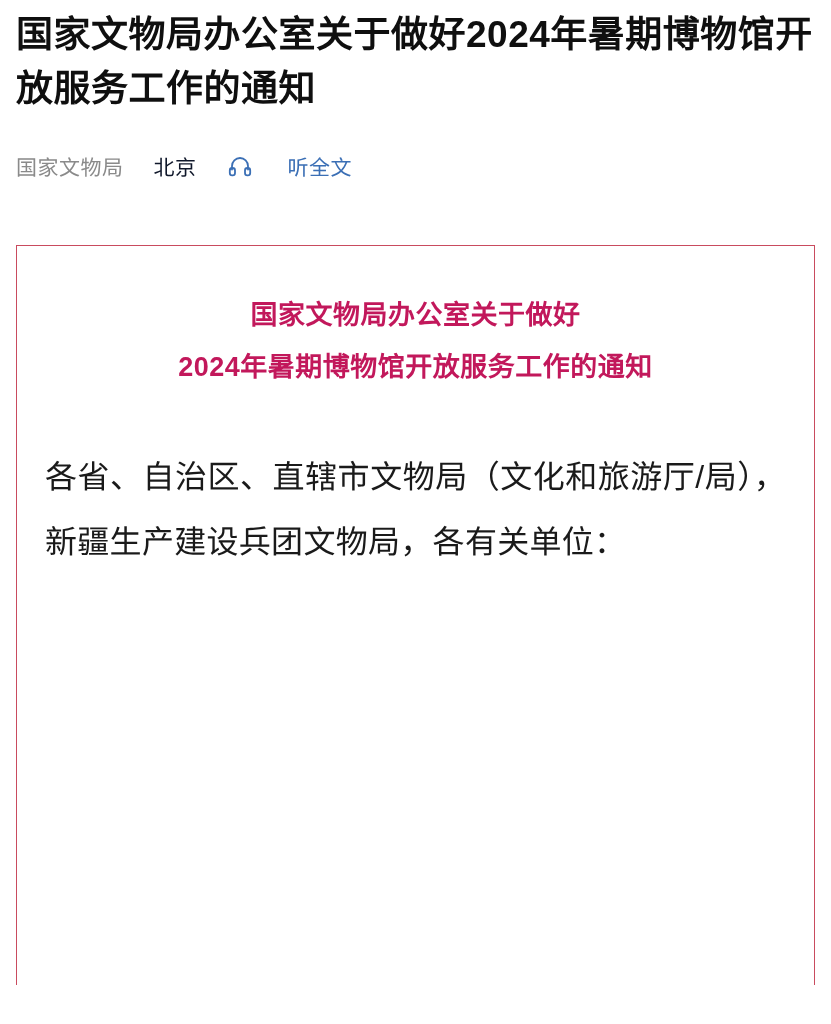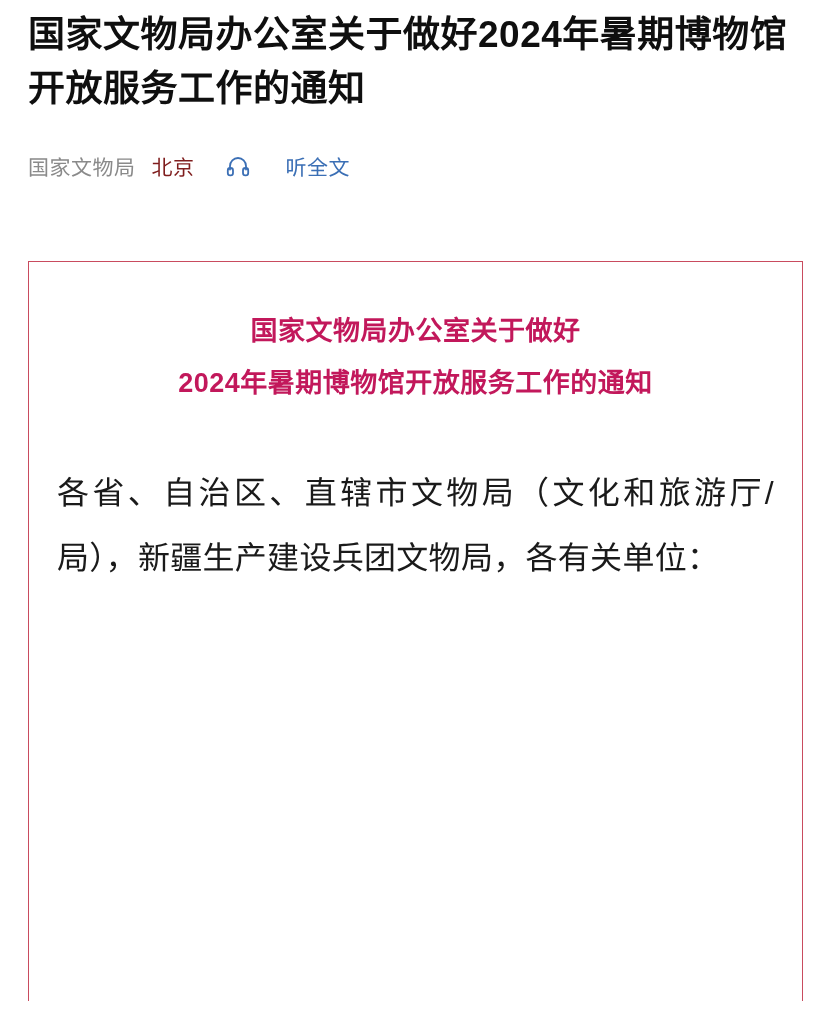--- a/index.html
+++ b/index.html
@@ -11,21 +11,21 @@
     width: 831px;
     min-height: 1024px;
     font-family: "Liberation Sans", "DejaVu Sans", sans-serif;
     color: #1a1a1a;
     -webkit-font-smoothing: antialiased;
   }
   .page {
     width: 831px;
     min-height: 1024px;
     box-sizing: border-box;
-    padding: 0 28px;
+    padding: 0 16px;
     position: relative;
   }
 
   
   .article-title {
     font-size: 37px;
     line-height: 1.45;
     font-weight: 700;
     letter-spacing: 0.5px;
     color: #0f0f0f;
@@ -45,22 +45,22 @@
   }
   .meta-source {
     color: #8a8a8a;
   }
   .meta-date {
     margin-left: 26px;
     color: #a0a0a0;
     font-family: "Liberation Sans", "DejaVu Sans", sans-serif;
   }
   .meta-location {
-    margin-left: 16px;
-    color: #7f1d1d;
+    margin-left: 30px;
+    color: #0f172a;
   }
   .listen-wrap {
     display: flex;
     align-items: center;
     margin-left: 30px;
     color: #3b6fb5;
     cursor: pointer;
     gap: 28px;
   }
   .headphone-icon {
@@ -72,21 +72,21 @@
     margin-right: 7px;
   }
   .listen-label {
     font-size: 21px;
     color: #3b6fb5;
     letter-spacing: 0.5px;
   }
 
   
   .doc-card {
-    margin-top: 80px;
+    margin-top: 64px;
     border: 1px solid #c94b5e;
     border-bottom: none;
     box-sizing: border-box;
     padding: 44px 28px 10px 28px;
     min-height: 740px;
   }
 
   .doc-title {
     text-align: center;
     color: #c2185b;

